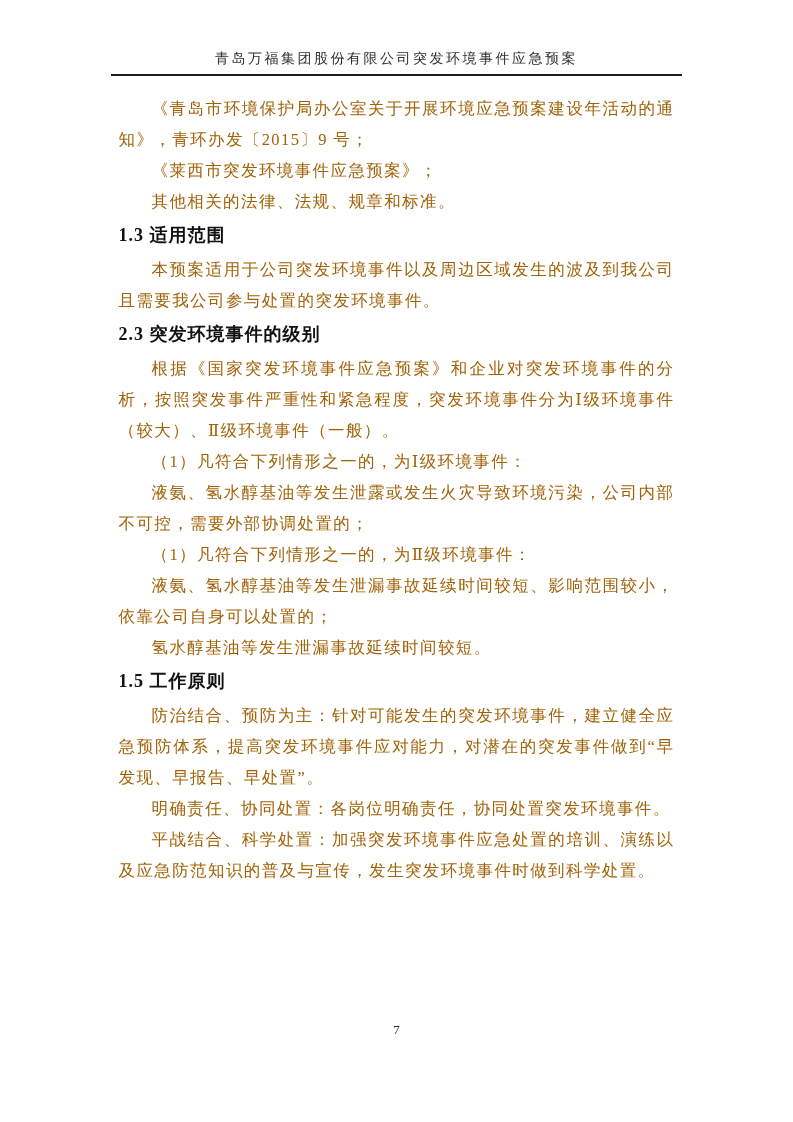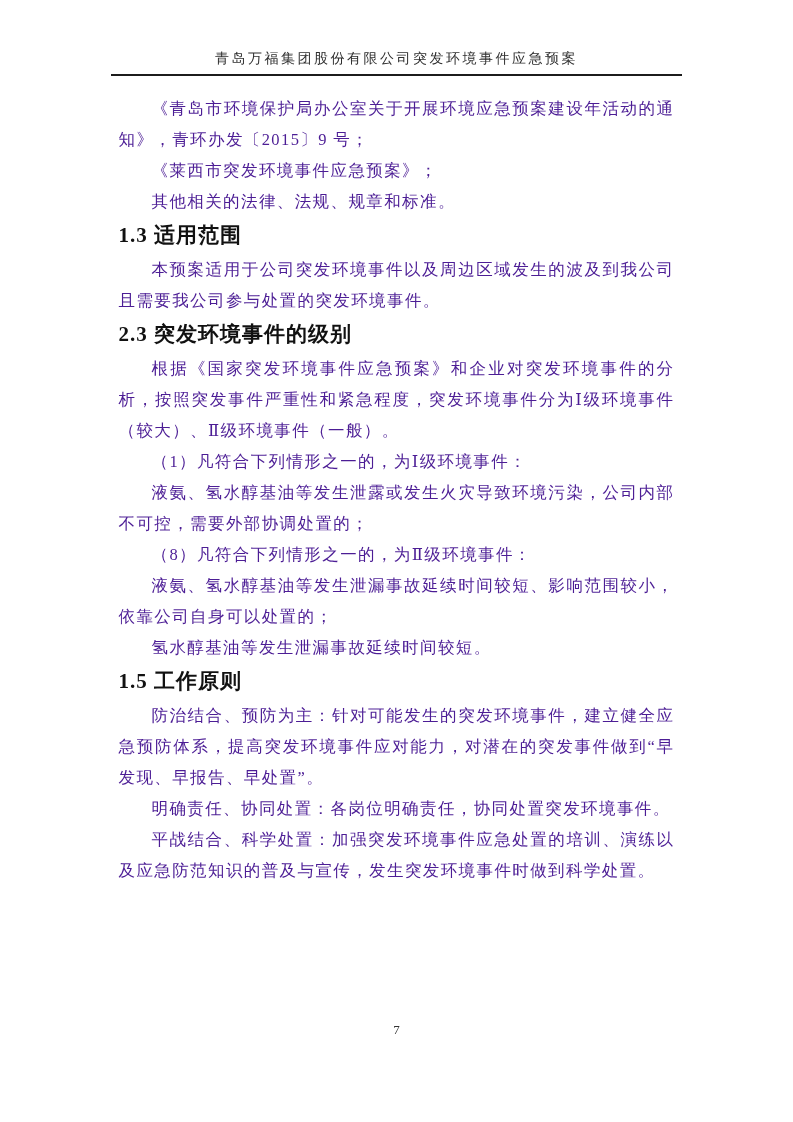--- a/index.html
+++ b/index.html
@@ -36,25 +36,25 @@
     margin: 17px auto 0 auto;
   }
   .para {
     margin: 0;
     font-size: 16.5px;
     line-height: 31px;
     letter-spacing: 1.4px;
     text-align: justify;
     text-justify: inter-character;
     text-indent: 2em;
-    color: #4c1d95;
+    color: #a16207;
   }
   .heading {
     margin: 3px 0 3px 0;
-    font-size: 21px;
+    font-size: 18px;
     line-height: 31px;
     letter-spacing: 1px;
     font-weight: 700;
     color: #111111;
     font-family: "Liberation Serif", "DejaVu Serif", serif;
   }
   .footer {
     position: absolute;
     top: 1020px;
     left: 0;
@@ -80,21 +80,21 @@
   <div class="content">
     <p class="para">《青岛市环境保护局办公室关于开展环境应急预案建设年活动的通知》，青环办发〔2015〕9 号；</p>
     <p class="para">《莱西市突发环境事件应急预案》；</p>
     <p class="para">其他相关的法律、法规、规章和标准。</p>
     <h3 class="heading">1.3 适用范围</h3>
     <p class="para">本预案适用于公司突发环境事件以及周边区域发生的波及到我公司且需要我公司参与处置的突发环境事件。</p>
     <h3 class="heading">2.3 突发环境事件的级别</h3>
     <p class="para">根据《国家突发环境事件应急预案》和企业对突发环境事件的分析，按照突发事件严重性和紧急程度，突发环境事件分为Ⅰ级环境事件（较大）、Ⅱ级环境事件（一般）。</p>
     <p class="para">（1）凡符合下列情形之一的，为Ⅰ级环境事件：</p>
     <p class="para">液氨、氢水醇基油等发生泄露或发生火灾导致环境污染，公司内部不可控，需要外部协调处置的；</p>
-    <p class="para">（8）凡符合下列情形之一的，为Ⅱ级环境事件：</p>
+    <p class="para">（1）凡符合下列情形之一的，为Ⅱ级环境事件：</p>
     <p class="para">液氨、氢水醇基油等发生泄漏事故延续时间较短、影响范围较小，依靠公司自身可以处置的；</p>
     <p class="para">氢水醇基油等发生泄漏事故延续时间较短。</p>
     <h3 class="heading">1.5 工作原则</h3>
     <p class="para">防治结合、预防为主：针对可能发生的突发环境事件，建立健全应急预防体系，提高突发环境事件应对能力，对潜在的突发事件做到“早发现、早报告、早处置”。</p>
     <p class="para">明确责任、协同处置：各岗位明确责任，协同处置突发环境事件。</p>
     <p class="para">平战结合、科学处置：加强突发环境事件应急处置的培训、演练以及应急防范知识的普及与宣传，发生突发环境事件时做到科学处置。</p>
   </div>
 
   <div class="footer">
     <span class="page-number">7</span>

